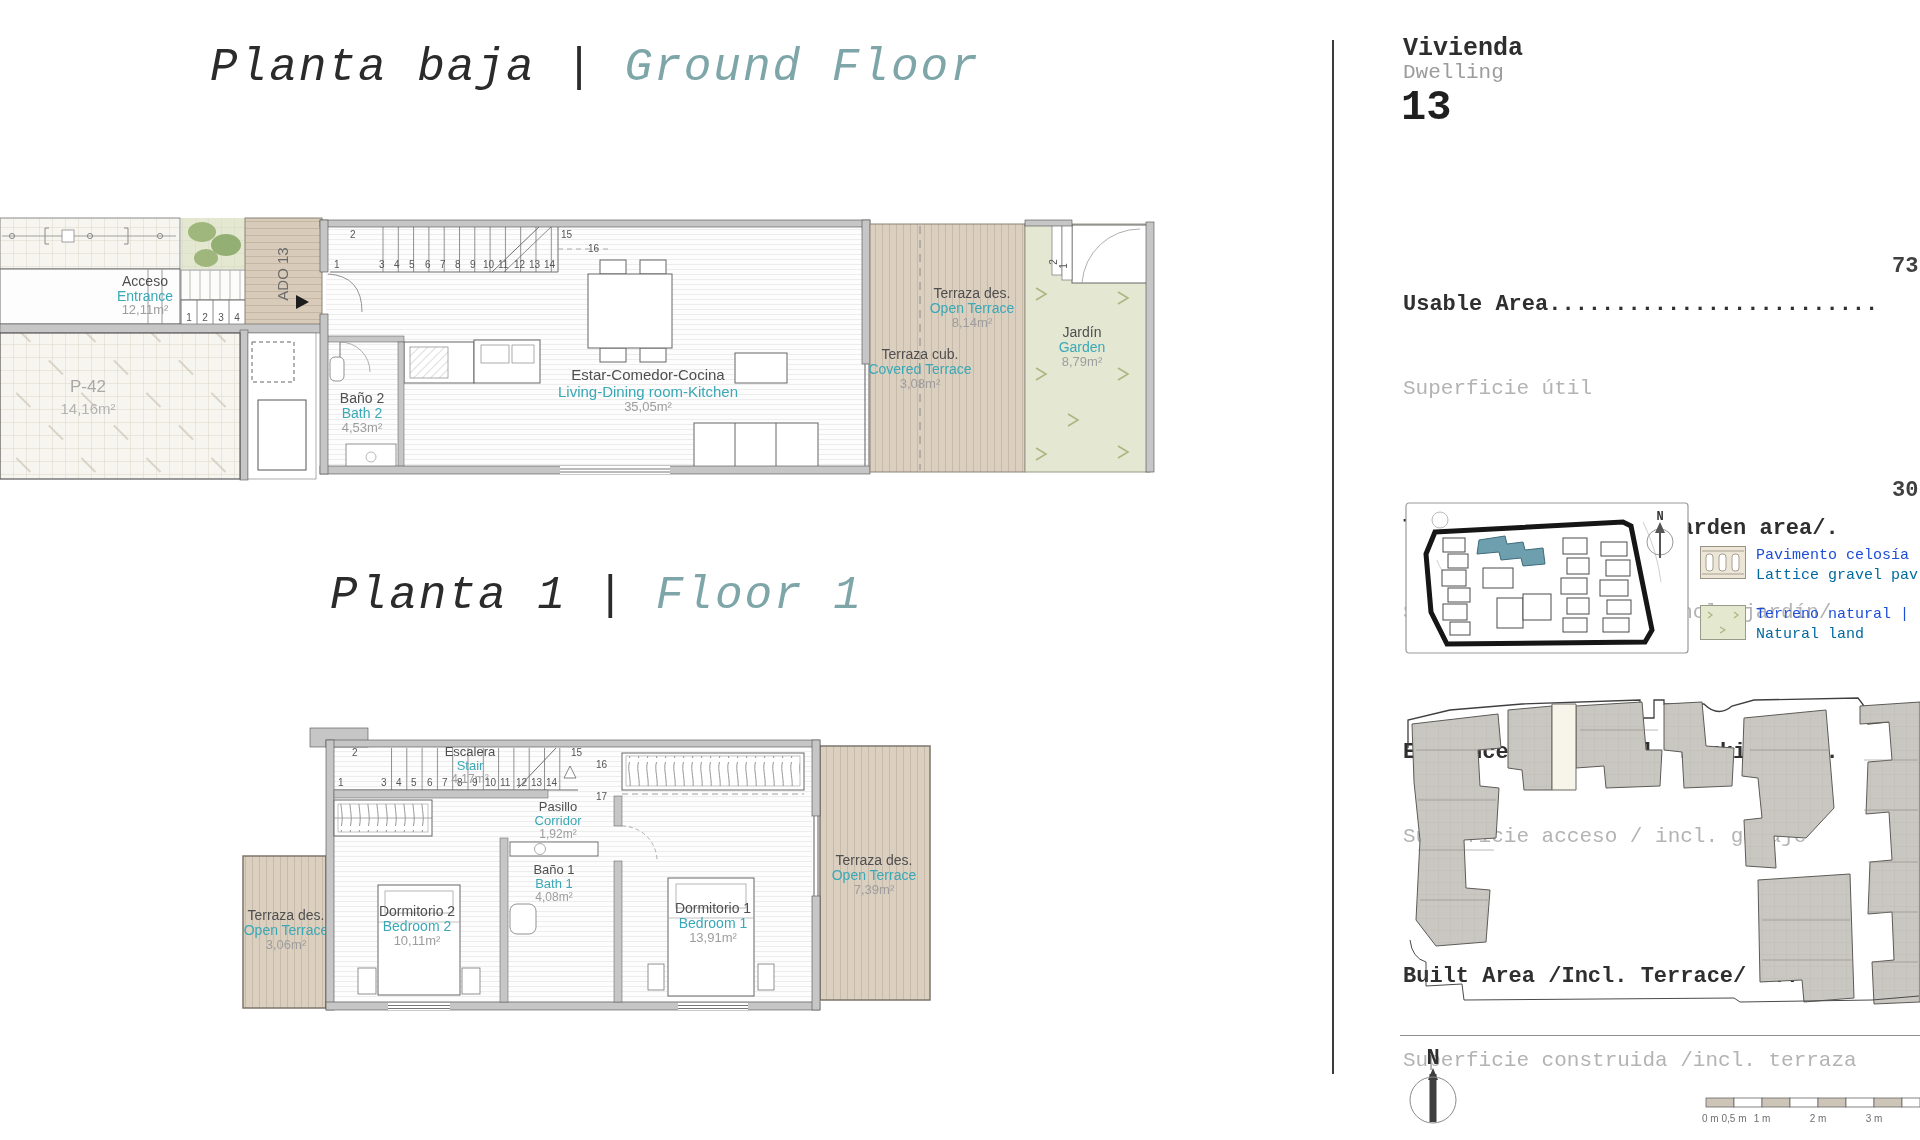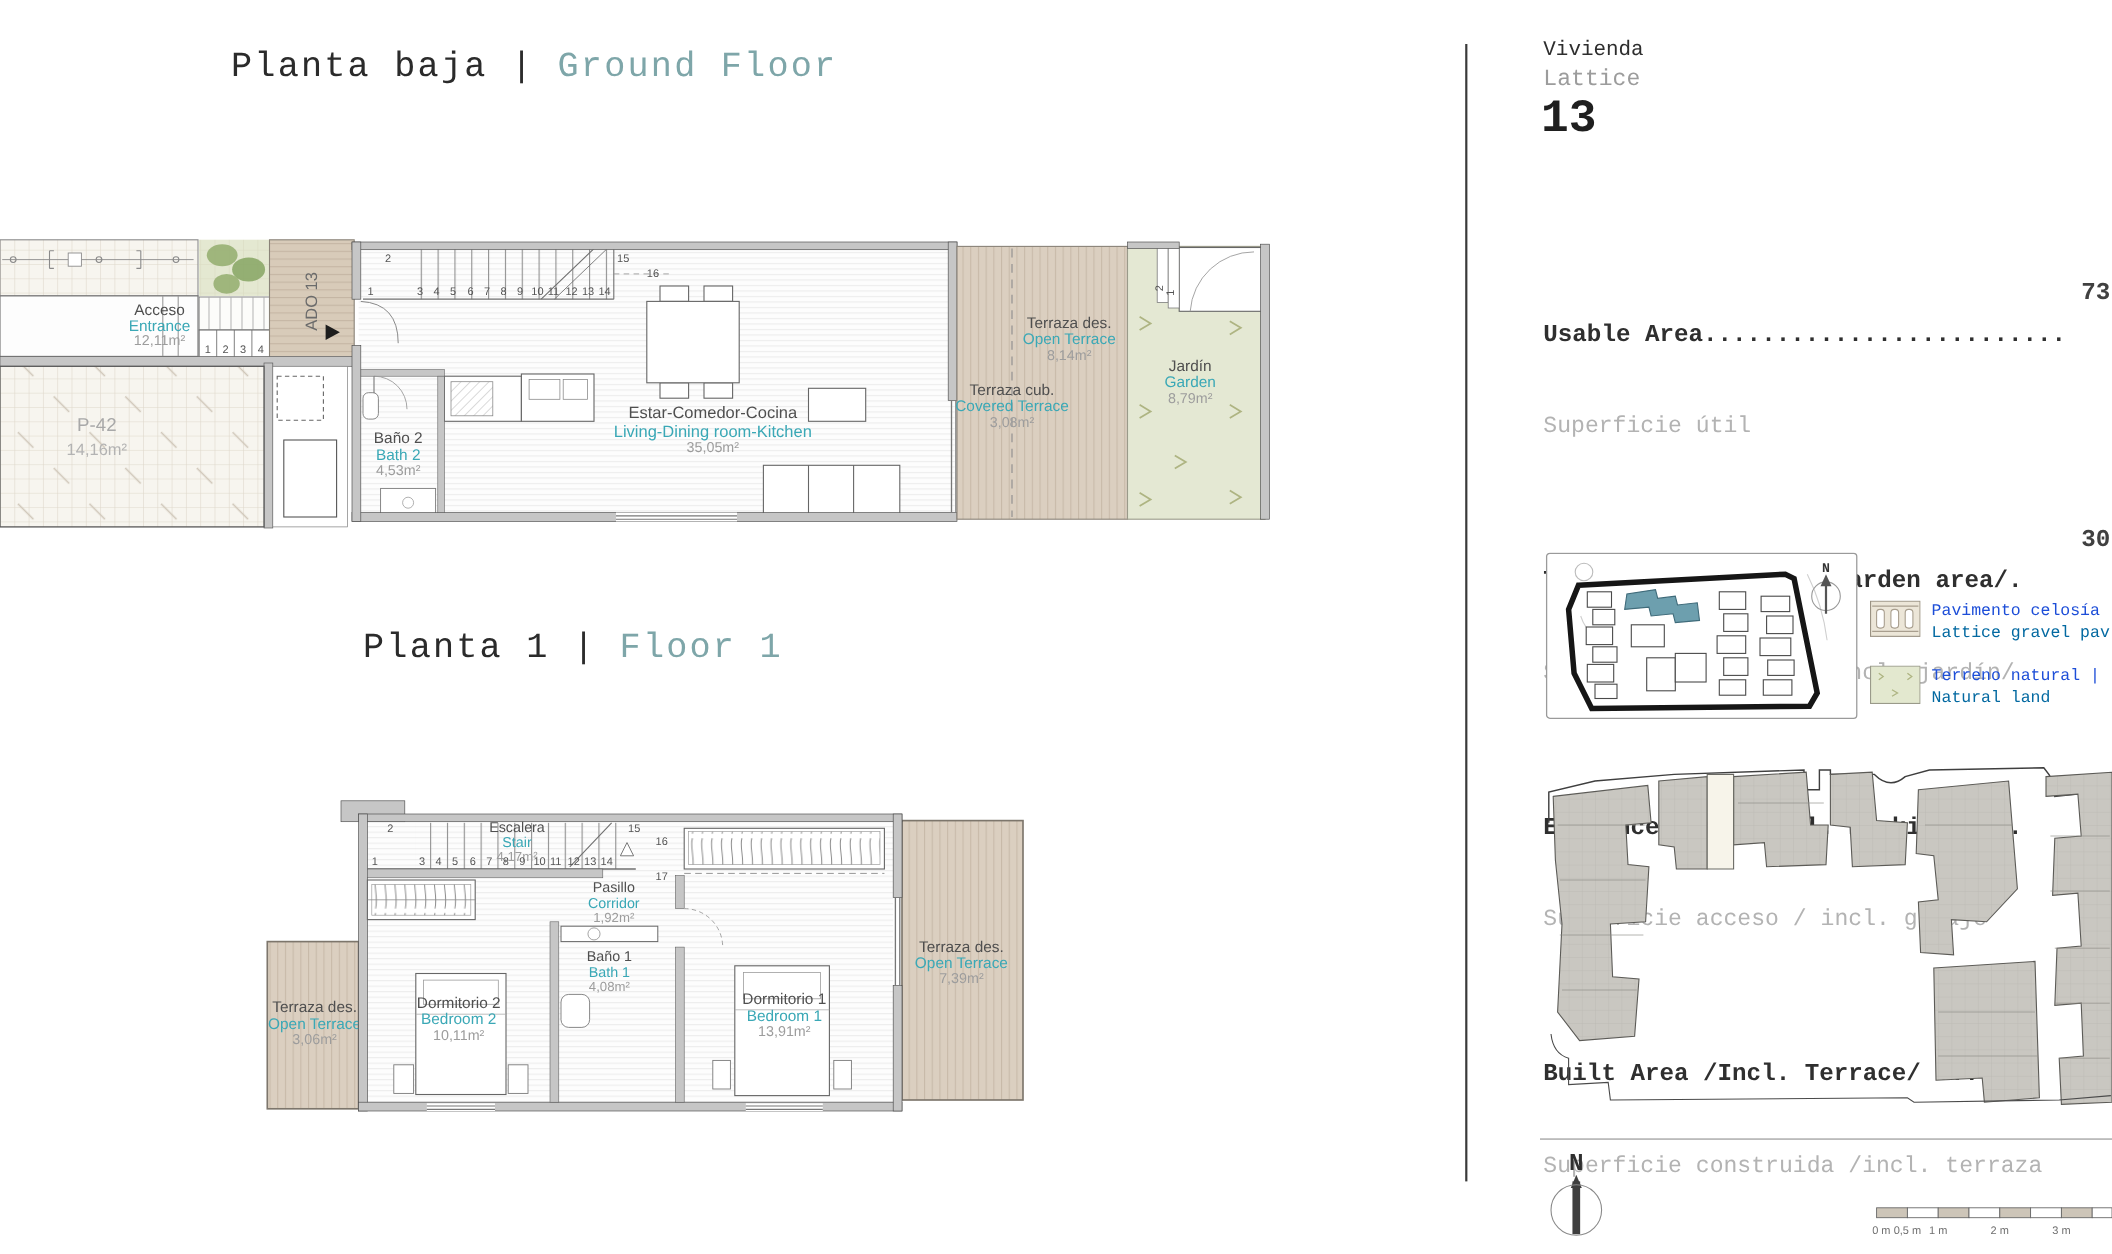--- a/index.html
+++ b/index.html
@@ -1,26 +1,26 @@
 <!DOCTYPE html>
 <html><head>
 <meta charset="utf-8">
 <style>
   html,body{margin:0;padding:0;}
   body{width:1920px;height:1140px;position:relative;background:#ffffff;overflow:hidden;
        font-family:"Liberation Sans","DejaVu Sans",sans-serif;}
   .abs{position:absolute;}
   
   .sheet-title{position:absolute;font-family:"Liberation Mono","DejaVu Sans Mono",monospace;
-       font-size:32px;letter-spacing:2px;white-space:pre;color:#2b2b2b;}
+       font-size:46px;letter-spacing:2px;white-space:pre;color:#2b2b2b;font-style:italic;}
   .sheet-title .en{color:#7ea6a9;}
   
   .divider{position:absolute;left:1332px;top:40px;width:2px;height:1034px;background:#3a3a3a;}
   .mono{font-family:"Liberation Mono","DejaVu Sans Mono",monospace;white-space:pre;}
-  .dw-es{position:absolute;left:1403px;top:34px;font-size:19px;font-weight:normal;color:#2e2e2e;}
+  .dw-es{position:absolute;left:1403px;top:34px;font-size:25px;font-weight:bold;color:#2e2e2e;}
   .dw-en{position:absolute;left:1403px;top:61px;font-size:21px;color:#9c9c9c;}
   .dw-no{position:absolute;left:1401px;top:84px;font-size:42px;font-weight:bold;color:#1f1f1f;}
   .areas{position:absolute;left:1403px;top:218px;width:540px;}
   .area-row{position:relative;margin-bottom:3px;}
   .area-en{font-size:22px;font-weight:bold;color:#2f2f2f;line-height:29.5px;}
   .area-es{font-size:21px;color:#b3b3b3;line-height:29.5px;}
   .area-val{position:absolute;left:489px;top:0;font-size:22px;font-weight:bold;color:#404040;}
   
   .legend-item{position:absolute;left:1700px;}
   .legend-text{position:absolute;left:56px;top:0;}
@@ -365,21 +365,21 @@
       <rect x="440" y="277" width="70" height="7" fill="#fff"></rect>
       <line x1="440" y1="279.5" x2="510" y2="279.5" stroke="#777" stroke-width="1"></line>
       <line x1="440" y1="282.5" x2="510" y2="282.5" stroke="#777" stroke-width="1"></line>
     </g>
   </g>
 </svg>
 
 <div class="divider"></div>
 
 <div class="dw-es mono">Vivienda</div>
-<div class="dw-en mono">Lattice</div>
+<div class="dw-en mono">Dwelling</div>
 <div class="dw-no mono">13</div>
 
 <div class="areas mono">
   <div class="area-row">
     <div class="area-en mono">Usable Area.........................</div>
     <div class="area-val mono">73</div>
     <div class="area-es mono">Superficie útil</div>
   </div>
   <div class="area-row">
     <div class="area-en mono">Terrace area /Incl. Garden area/.</div>

